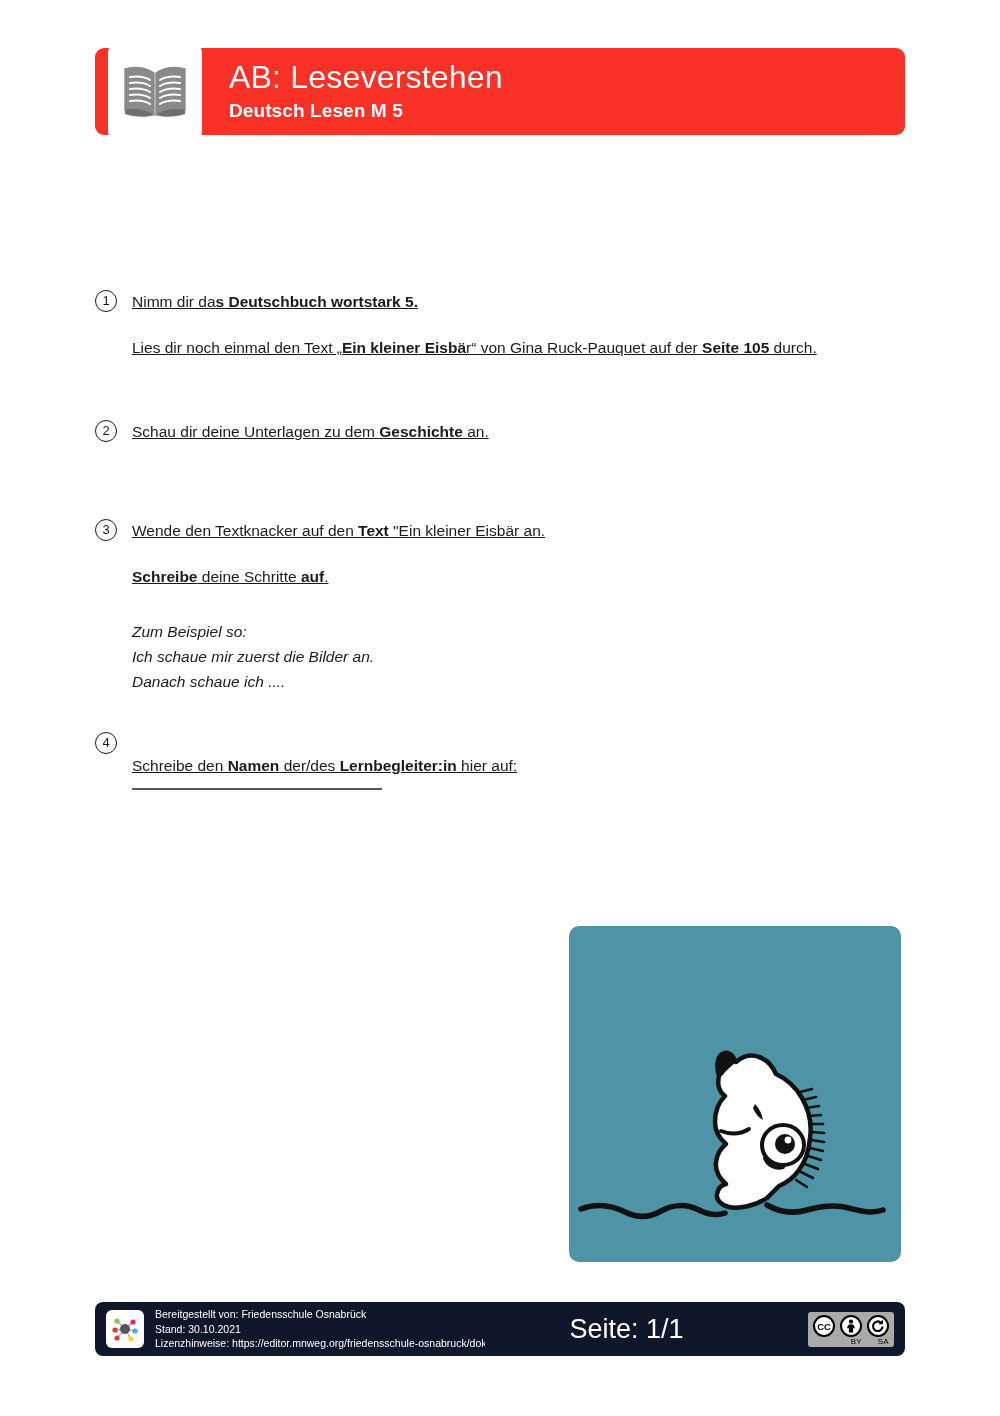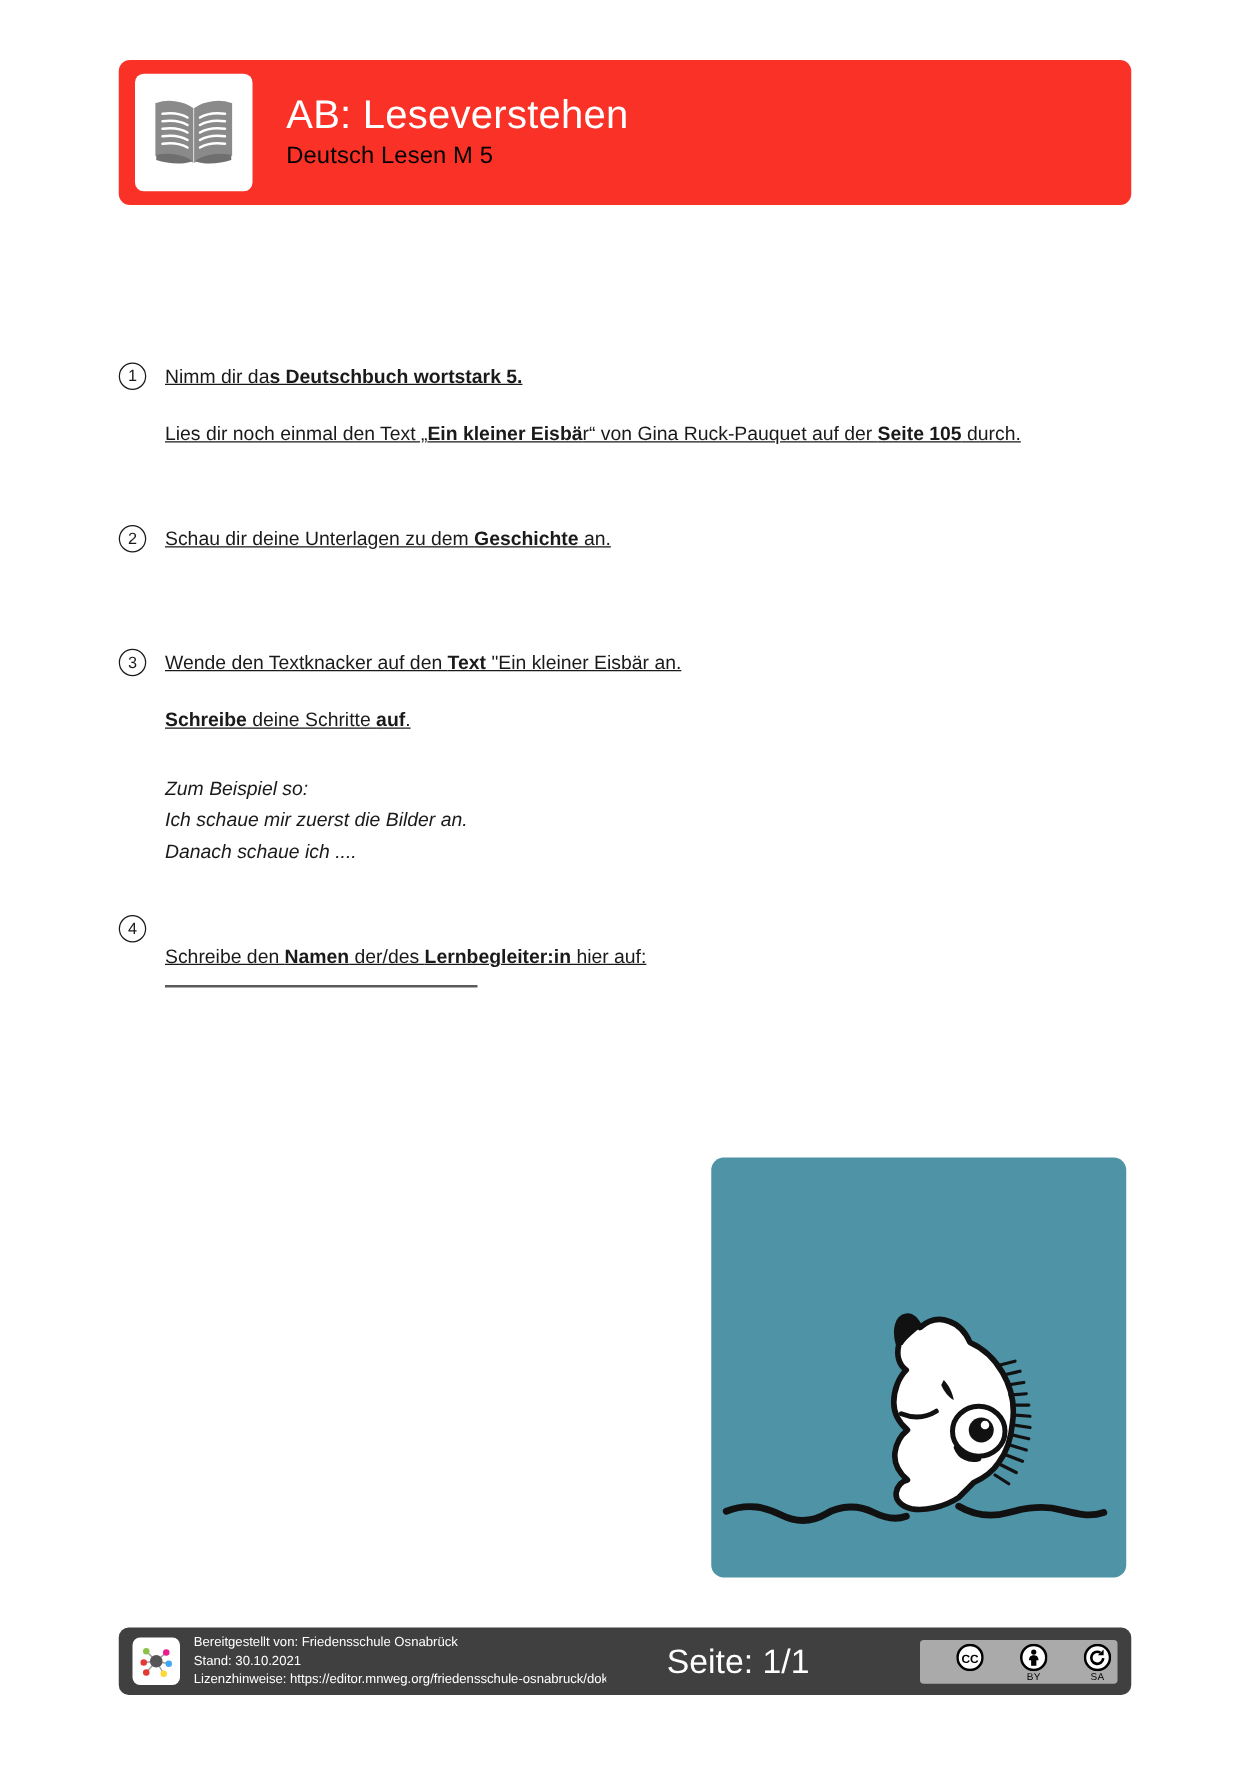--- a/index.html
+++ b/index.html
@@ -15,21 +15,21 @@
     color: #1a1a1a;
     overflow: hidden;
   }
 
   
   .header {
     position: absolute;
     left: 95px;
     top: 48px;
     width: 810px;
-    height: 116px;
+    height: 87px;
     background: #fa3126;
     border-radius: 9px;
     display: flex;
     align-items: center;
     box-sizing: border-box;
     padding-left: 13px;
   }
   .header-icon-box {
     width: 94px;
     height: 94px;
@@ -48,23 +48,23 @@
     justify-content: center;
   }
   .header-title {
     color: #ffffff;
     font-size: 32px;
     font-weight: 400;
     line-height: 1.1;
     letter-spacing: 0.2px;
   }
   .header-subtitle {
-    color: #000000;
+    color: #ffffff;
     font-size: 19px;
-    font-weight: 400;
+    font-weight: 700;
     line-height: 1.3;
     margin-top: 4px;
     letter-spacing: 0.1px;
   }
 
   
   .content {
     position: absolute;
     left: 95px;
     top: 290px;
@@ -119,21 +119,21 @@
   }
   .illustration svg { display: block; width: 100%; height: 100%; }
 
   
   .footer {
     position: absolute;
     left: 95px;
     top: 1302px;
     width: 810px;
     height: 54px;
-    background: #404040;
+    background: #0f172a;
     border-radius: 8px;
     display: flex;
     align-items: center;
     box-sizing: border-box;
     padding: 0 11px;
   }
   .footer-logo {
     width: 38px;
     height: 38px;
     background: #ffffff;
@@ -162,21 +162,21 @@
   }
   .cc-badge {
     flex: 0 0 auto;
     background: #aaaaaa;
     border-radius: 3px;
     padding: 3px 5px 1px 5px;
     display: flex;
     align-items: flex-end;
     gap: 5px;
   }
-  .cc-item { display: flex; flex-direction: column; align-items: center; margin-left: 24px; }
+  .cc-item { display: flex; flex-direction: column; align-items: flex-end; }
   .cc-item svg { display: block; }
   .cc-label {
     font-size: 8px;
     font-weight: 400;
     color: #000000;
     line-height: 9px;
     letter-spacing: 0.3px;
   }
   .cc-label.blank { visibility: hidden; }
 </style>

